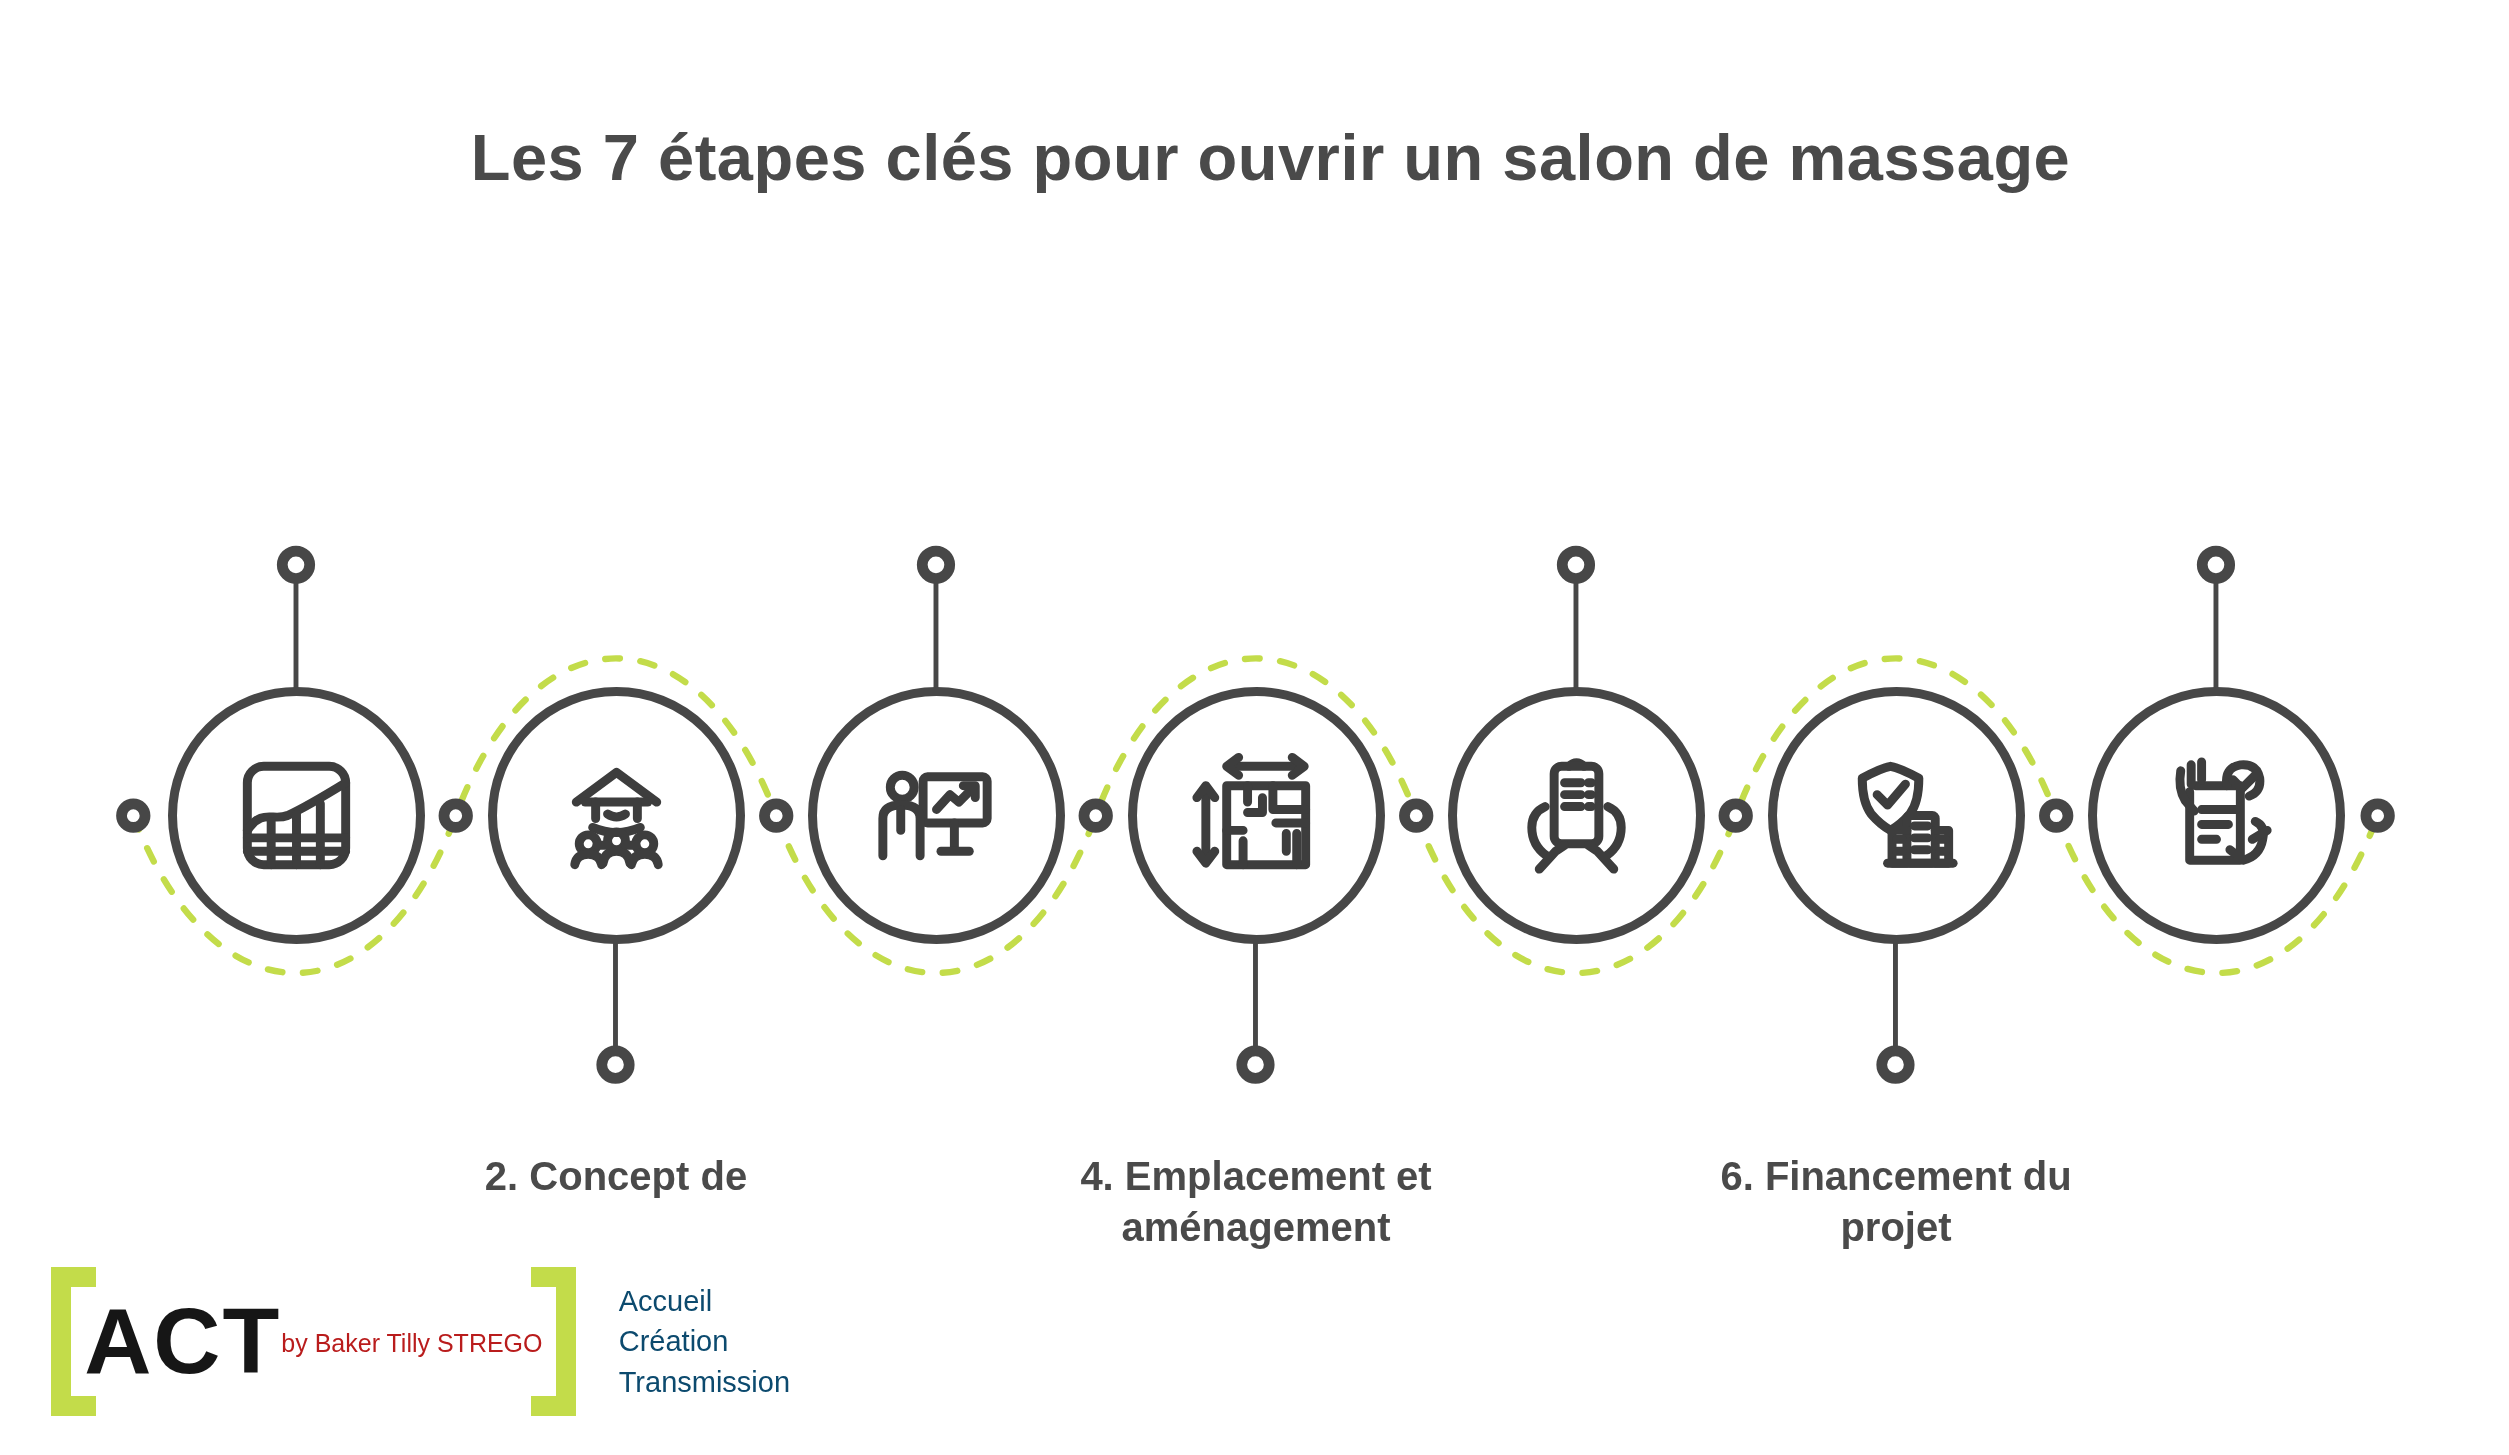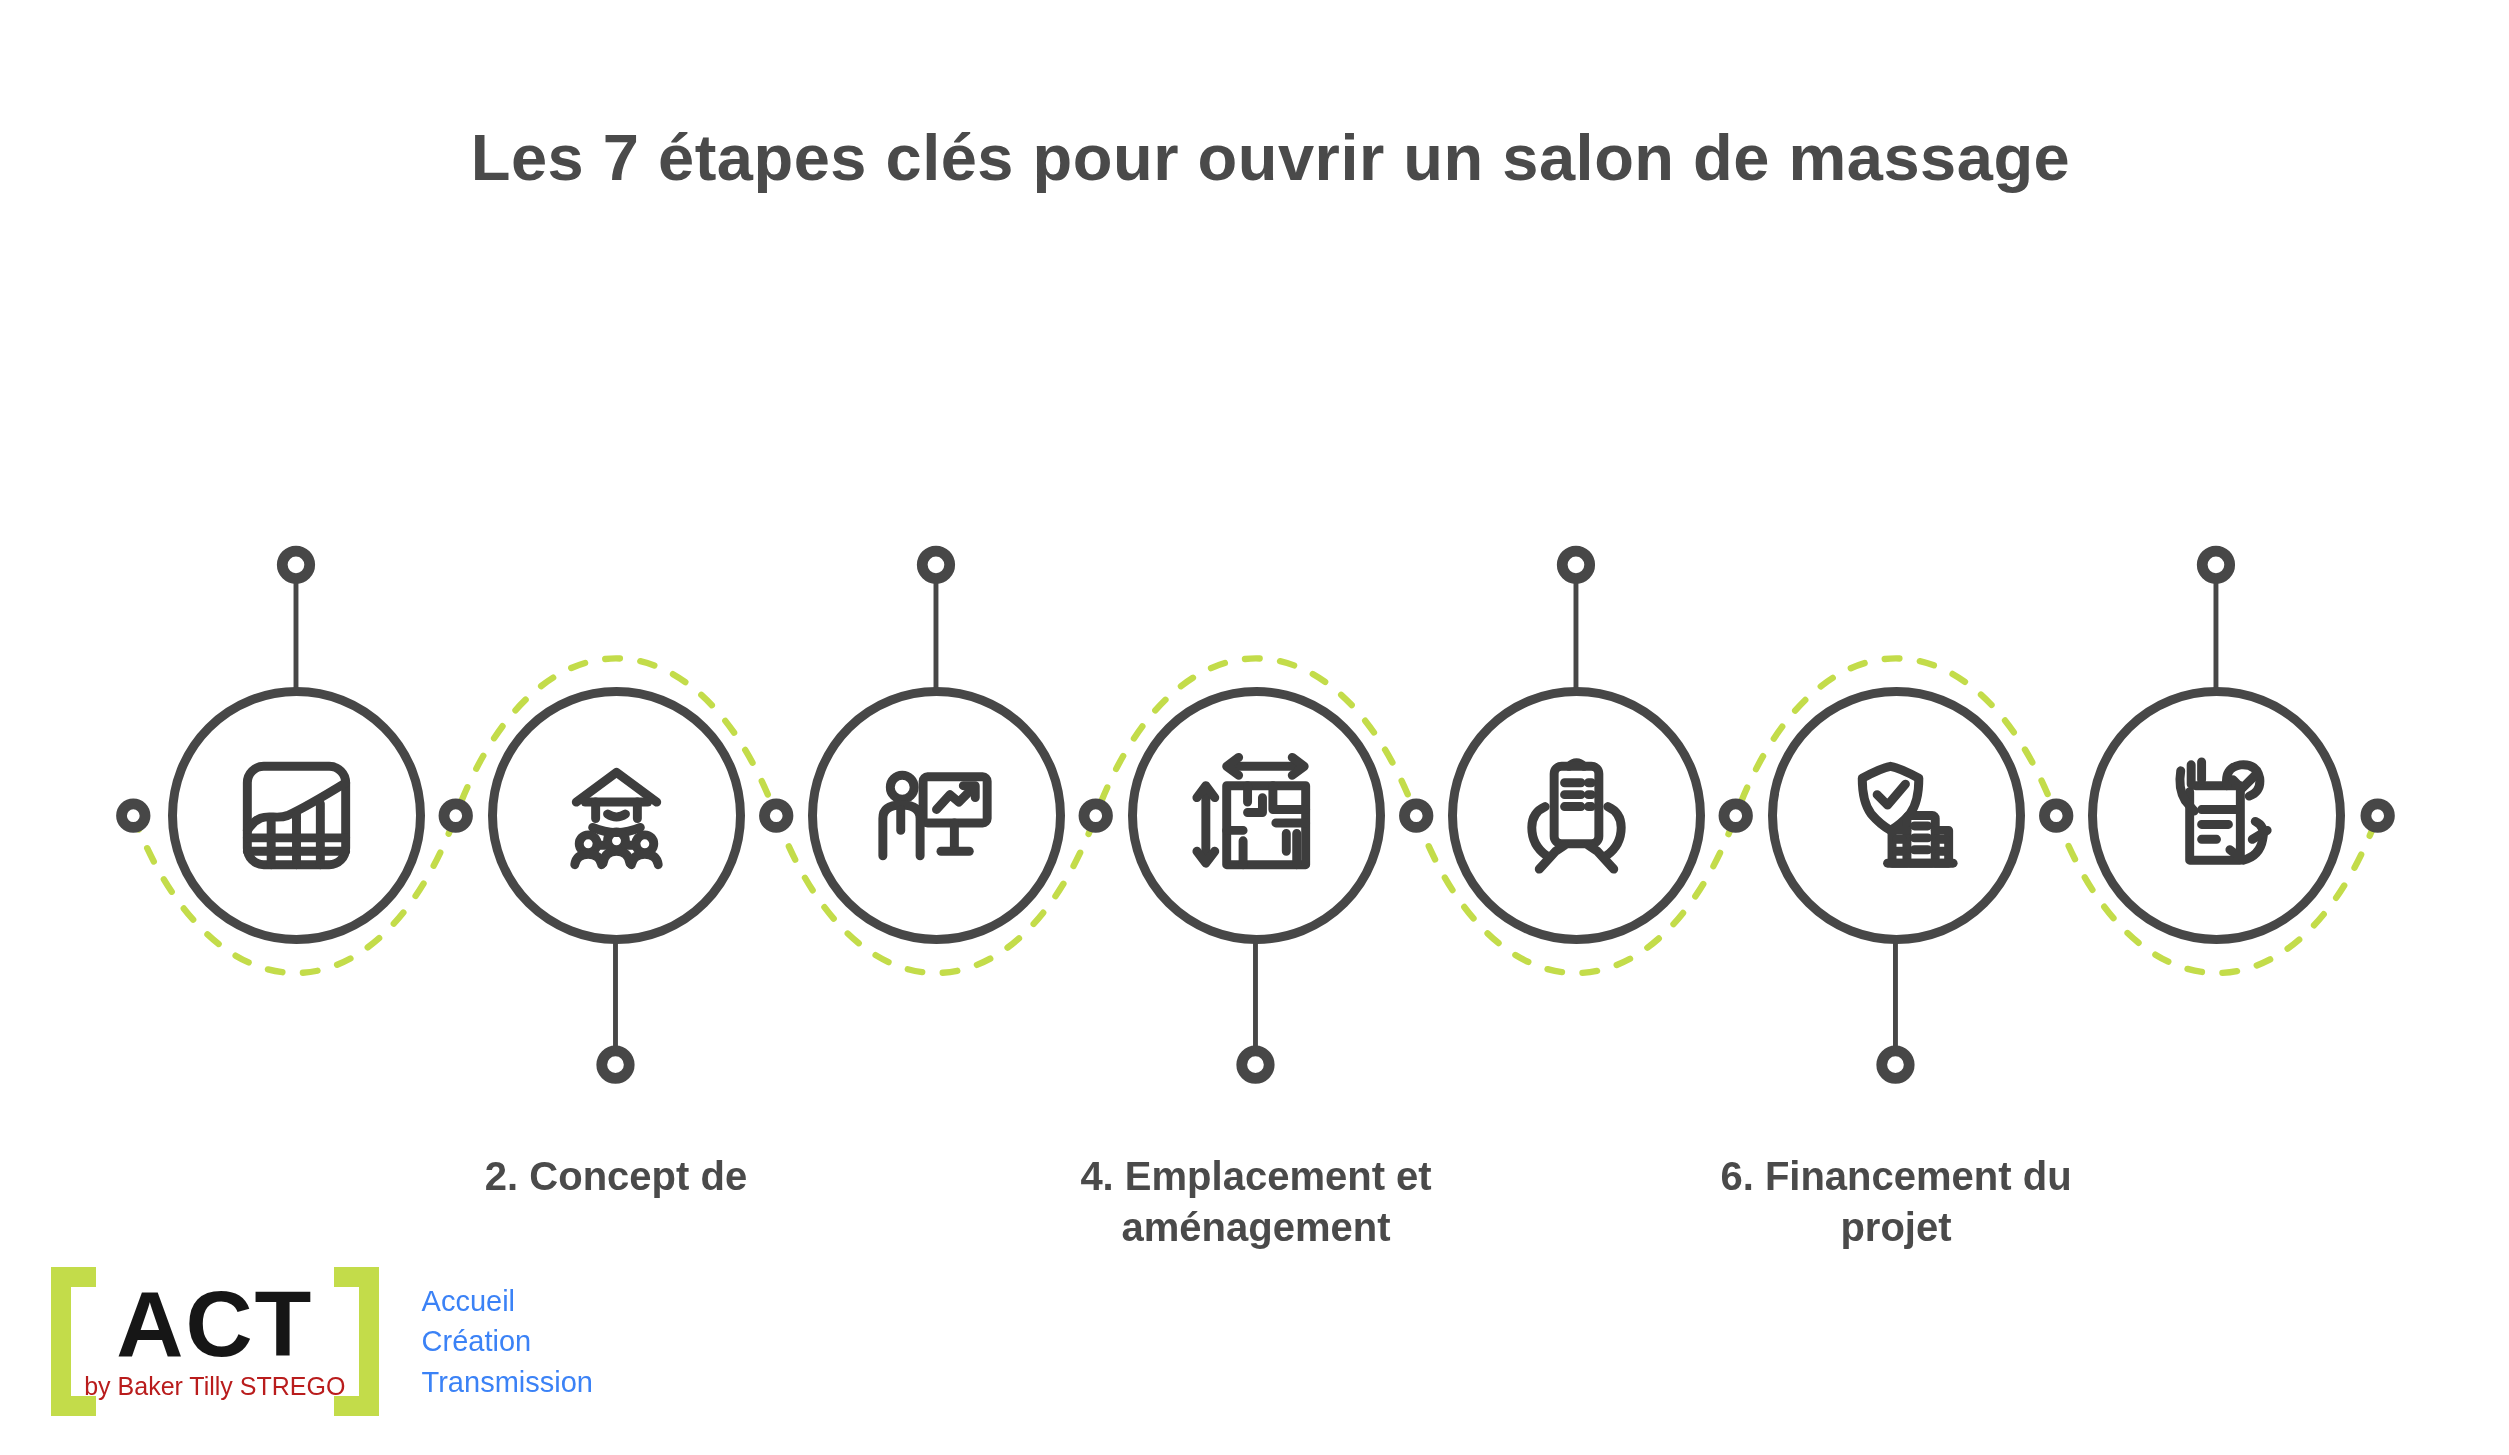--- a/index.html
+++ b/index.html
@@ -38,24 +38,24 @@
     text-align:center;font-size:40px;font-weight:700;color:var(--text-gray,#4a4a4a);line-height:1.28;
   }
   .label.below{top:1151px;}
 
   
   .logo{position:absolute;left:51px;top:1267px;display:flex;align-items:center;gap:43px;z-index:2;}
   .logo-mark{display:flex;align-items:stretch;height:149px;}
   .bracket{width:45px;box-sizing:border-box;border:20.6px solid var(--accent-green,#c3dc4a);}
   .bracket-left{border-right:none;}
   .bracket-right{border-left:none;}
-  .logo-center{display:flex;flex-direction:column;justify-content:center;align-items:center;margin:0 -11.8px;text-align:right;}
+  .logo-center{display:flex;flex-direction:row;justify-content:center;align-items:center;margin:0 -11.8px;text-align:right;}
   .logo-act{font-size:93px;font-weight:700;color:#161616;line-height:.92;letter-spacing:2px;}
   .logo-byline{font-size:25px;font-weight:400;color:#b91c1c;margin-top:3.9px;white-space:nowrap;}
-  .logo-tagline{font-size:29px;color:#3b82f6;line-height:1.4;}
+  .logo-tagline{font-size:29px;color:#0c4a6e;line-height:1.4;}
 </style>
 </head>
 <body>
 
 <div class="canvas">
 
   <div class="page-title">Les 7 étapes clés pour ouvrir un salon de massage</div>
 
   <svg class="overlay" width="2509" height="1456" aria-hidden="true" viewBox="0 0 2560 1485">
     <path class="wave" d="M136 832 C218 1046,386 1046,465 832 C544 618,713 618,792 832

